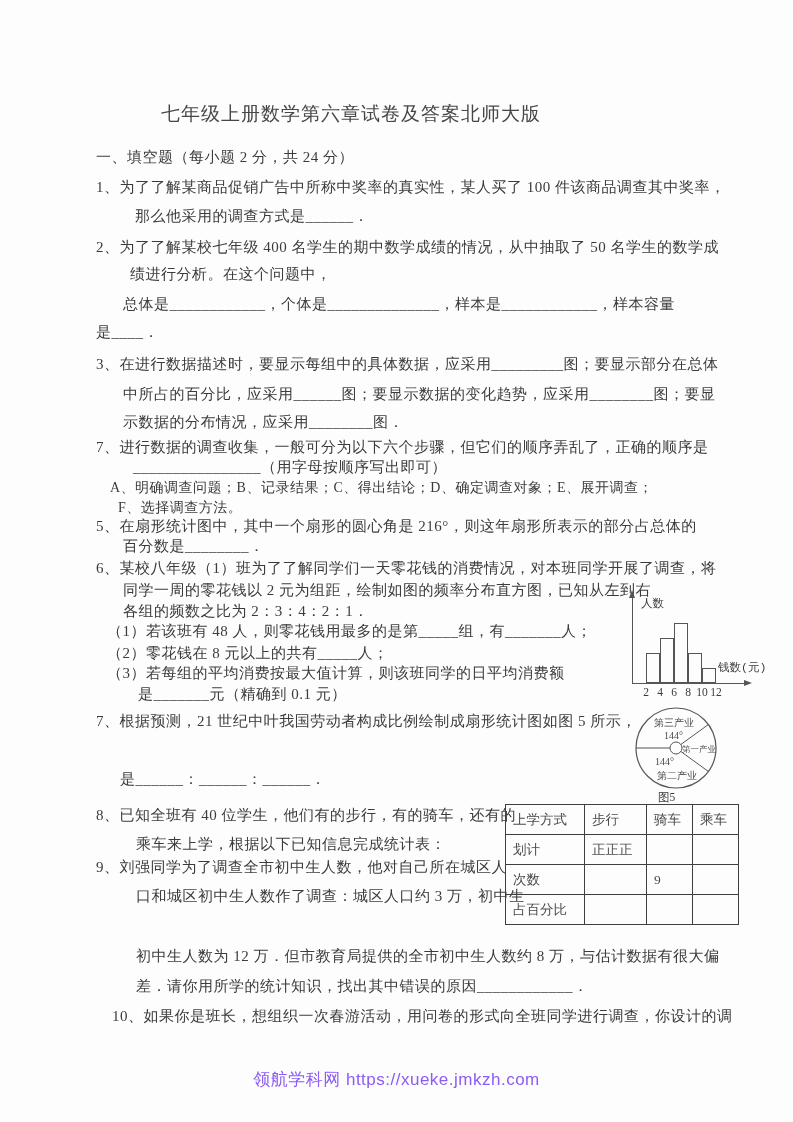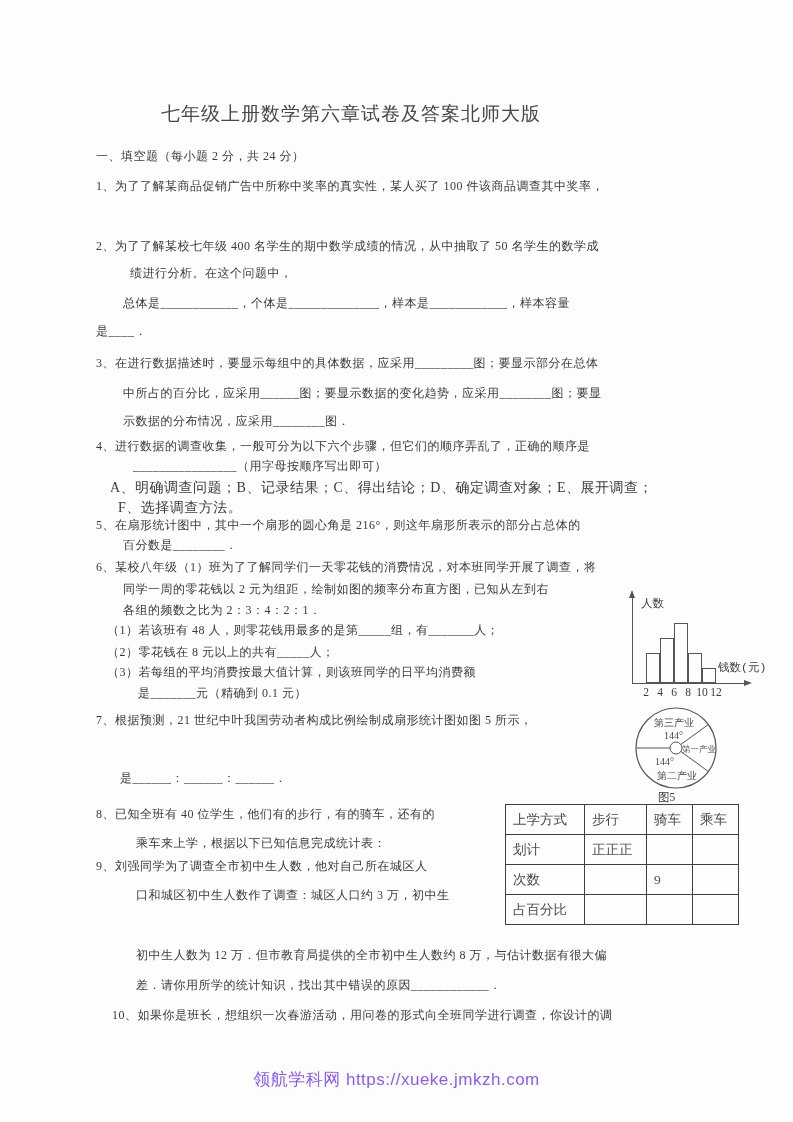--- a/index.html
+++ b/index.html
@@ -11,21 +11,21 @@
     color:#3b3b3b;
     overflow:hidden;
   }
   .title{
     position:absolute;left:96px;top:101px;width:510px;
     text-align:center;font-size:19px;letter-spacing:1px;color:#474747;
     white-space:nowrap;
   }
   .ln{
     position:absolute;
-    font-size:12px;letter-spacing:0.5px;
+    font-size:15px;letter-spacing:0.5px;
     white-space:nowrap;color:#3b3b3b;
   }
   .small{font-size:14px;}
   
   .histo{position:absolute;left:628px;top:592px;width:165px;height:110px;}
   .histo .vaxis{position:absolute;left:4px;top:5px;width:1px;height:86px;background:#555;}
   .histo .varrow{position:absolute;left:1px;top:-2px;width:0;height:0;
      border-left:3.5px solid transparent;border-right:3.5px solid transparent;border-bottom:8px solid #555;}
   .histo .haxis{position:absolute;left:4px;top:91px;width:114px;height:1px;background:#555;}
   .histo .harrow{position:absolute;left:116px;top:88px;width:0;height:0;
@@ -57,31 +57,32 @@
 </head>
 <body>
 
 <div class="page">
 
   <div class="title">七年级上册数学第六章试卷及答案北师大版</div>
 
   <div class="ln" style="left:96px;top:148px">一、填空题（每小题 2 分，共 24 分）</div>
 
   <div class="ln" style="left:96px;top:178px">1、为了了解某商品促销广告中所称中奖率的真实性，某人买了 100 件该商品调查其中奖率，</div>
+  <div class="ln" style="left:135px;top:207px">那么他采用的调查方式是______．</div>
 
   <div class="ln" style="left:96px;top:238px">2、为了了解某校七年级 400 名学生的期中数学成绩的情况，从中抽取了 50 名学生的数学成</div>
   <div class="ln" style="left:130px;top:265px">绩进行分析。在这个问题中，</div>
   <div class="ln" style="left:123px;top:295px">总体是____________，个体是______________，样本是____________，样本容量</div>
   <div class="ln" style="left:96px;top:323px">是____．</div>
 
   <div class="ln" style="left:96px;top:355px">3、在进行数据描述时，要显示每组中的具体数据，应采用_________图；要显示部分在总体</div>
   <div class="ln" style="left:123px;top:385px">中所占的百分比，应采用______图；要显示数据的变化趋势，应采用________图；要显</div>
   <div class="ln" style="left:123px;top:413px">示数据的分布情况，应采用________图．</div>
 
-  <div class="ln" style="left:96px;top:438px">4、进行数据的调查收集，一般可分为以下六个步骤，但它们的顺序弄乱了，正确的顺序是</div>
+  <div class="ln" style="left:96px;top:438px">7、进行数据的调查收集，一般可分为以下六个步骤，但它们的顺序弄乱了，正确的顺序是</div>
   <div class="ln" style="left:133px;top:458px">________________（用字母按顺序写出即可）</div>
   <div class="ln small" style="left:110px;top:479px">A、明确调查问题；B、记录结果；C、得出结论；D、确定调查对象；E、展开调查；</div>
   <div class="ln small" style="left:118px;top:499px">F、选择调查方法。</div>
 
   <div class="ln" style="left:96px;top:517px">5、在扇形统计图中，其中一个扇形的圆心角是 216°，则这年扇形所表示的部分占总体的</div>
   <div class="ln" style="left:123px;top:537px">百分数是________．</div>
 
   <div class="ln" style="left:96px;top:559px">6、某校八年级（1）班为了了解同学们一天零花钱的消费情况，对本班同学开展了调查，将</div>
   <div class="ln" style="left:123px;top:581px">同学一周的零花钱以 2 元为组距，绘制如图的频率分布直方图，已知从左到右</div>
   <div class="ln" style="left:123px;top:602px">各组的频数之比为 2：3：4：2：1．</div>

